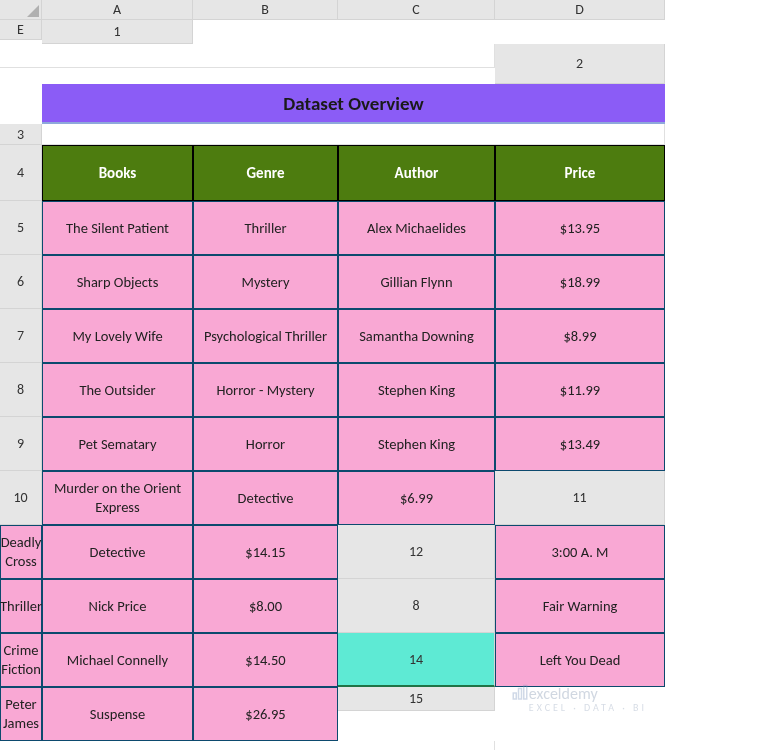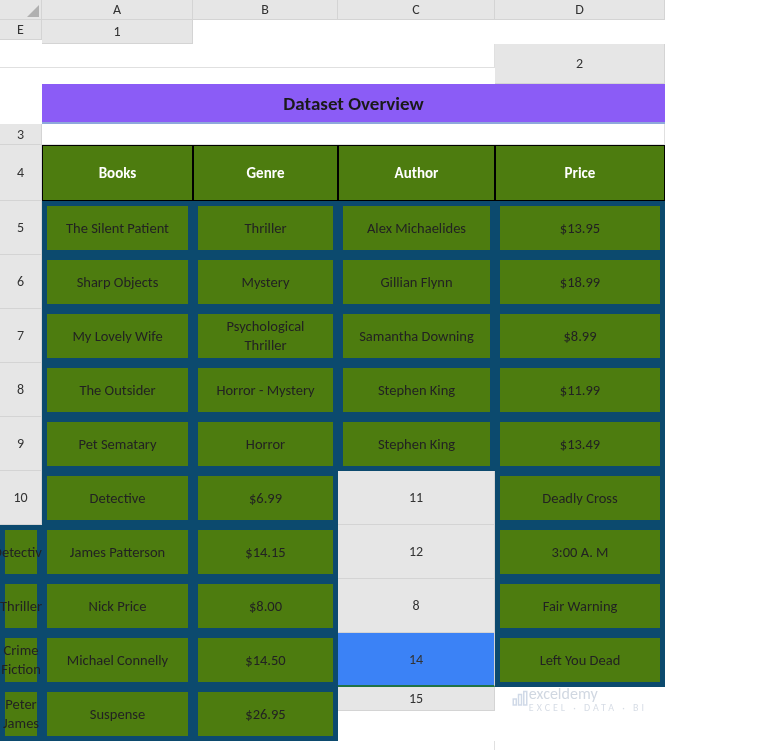--- a/index.html
+++ b/index.html
@@ -34,21 +34,21 @@
     border-right: 1px solid #d4d4d4;
     border-bottom: 1px solid #d4d4d4;
     text-align: center;
     font-size: 14px;
     color: #333;
     display: flex;
     align-items: center;
     justify-content: center;
   }
   .row-header.sel {
-    background: #3b82f6;
+    background: #5eead4;
     border-bottom: 2px solid #217346;
   }
   .corner {
     background: #e6e6e6;
     border-right: 1px solid #d4d4d4;
     border-bottom: 1px solid #d4d4d4;
     height: 20px;
     position: relative;
   }
   .corner::after {
@@ -83,40 +83,40 @@
     background: #4d7c0f;
     color: #fff;
     font-weight: 600;
     font-size: 15px;
     display: flex;
     align-items: center;
     justify-content: center;
     border: 1px solid #000;
   }
   .tcell {
-    background: #4d7c0f;
-    border: 5px solid #0c4a6e;
+    background: #f9a8d4;
+    border: 1px solid #0c4a6e;
     display: flex;
     align-items: center;
     justify-content: center;
     text-align: center;
     font-size: 14.5px;
     color: #222;
     padding: 2px 6px;
     line-height: 1.3;
   }
   .watermark {
     position: absolute;
     right: 120px;
     bottom: 36px;
     font-size: 16px;
     color: rgba(120,140,170,0.35);
     font-weight: 500;
     display: flex;
-    align-items: center;
+    align-items: flex-start;
     pointer-events: none;
   }
   .watermark .sub {
     font-size: 10px;
     letter-spacing: 3px;
     display: block;
     color: rgba(120,140,170,0.3);
     margin-top: -2px;
   }
   .wm-icon {
@@ -175,27 +175,27 @@
   <div class="tcell row-data">Stephen King</div>
   <div class="tcell row-data">$11.99</div>
 
   <div class="row-header row-data">9</div>
   <div class="tcell row-data">Pet Sematary</div>
   <div class="tcell row-data">Horror</div>
   <div class="tcell row-data">Stephen King</div>
   <div class="tcell row-data">$13.49</div>
 
   <div class="row-header row-data">10</div>
+  <div class="tcell row-data">Murder on the Orient Express</div>
   <div class="tcell row-data">Detective</div>
   <div class="tcell row-data">$6.99</div>
 
   <div class="row-header row-data">11</div>
   <div class="tcell row-data">Deadly Cross</div>
   <div class="tcell row-data">Detective</div>
-  <div class="tcell row-data">James Patterson</div>
   <div class="tcell row-data">$14.15</div>
 
   <div class="row-header row-data">12</div>
   <div class="tcell row-data">3:00 A. M</div>
   <div class="tcell row-data">Thriller</div>
   <div class="tcell row-data">Nick Price</div>
   <div class="tcell row-data">$8.00</div>
 
   <div class="row-header row-data">8</div>
   <div class="tcell row-data">Fair Warning</div>

